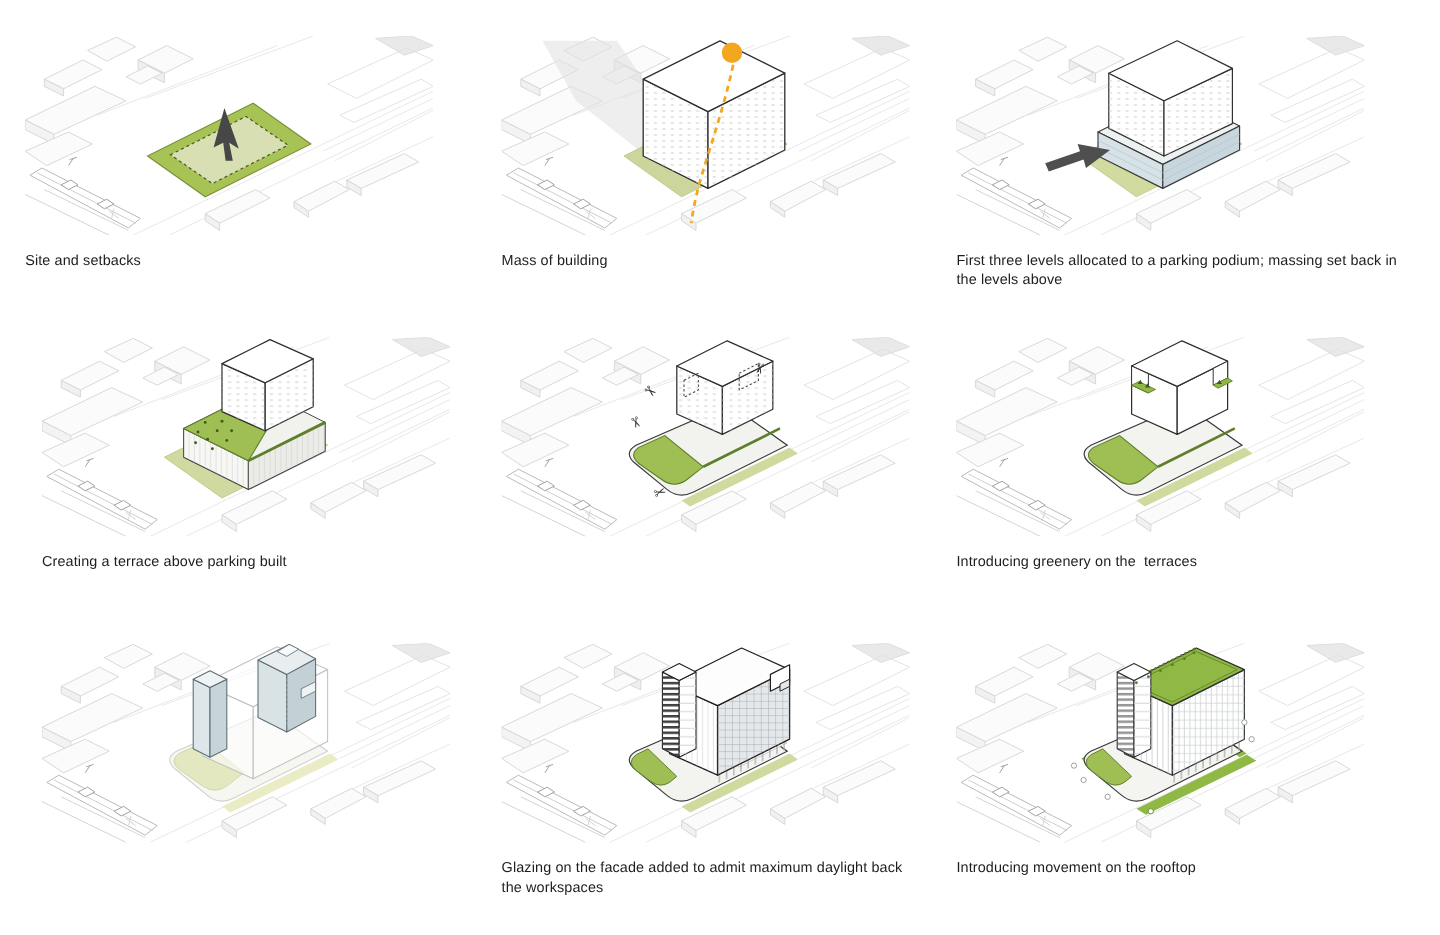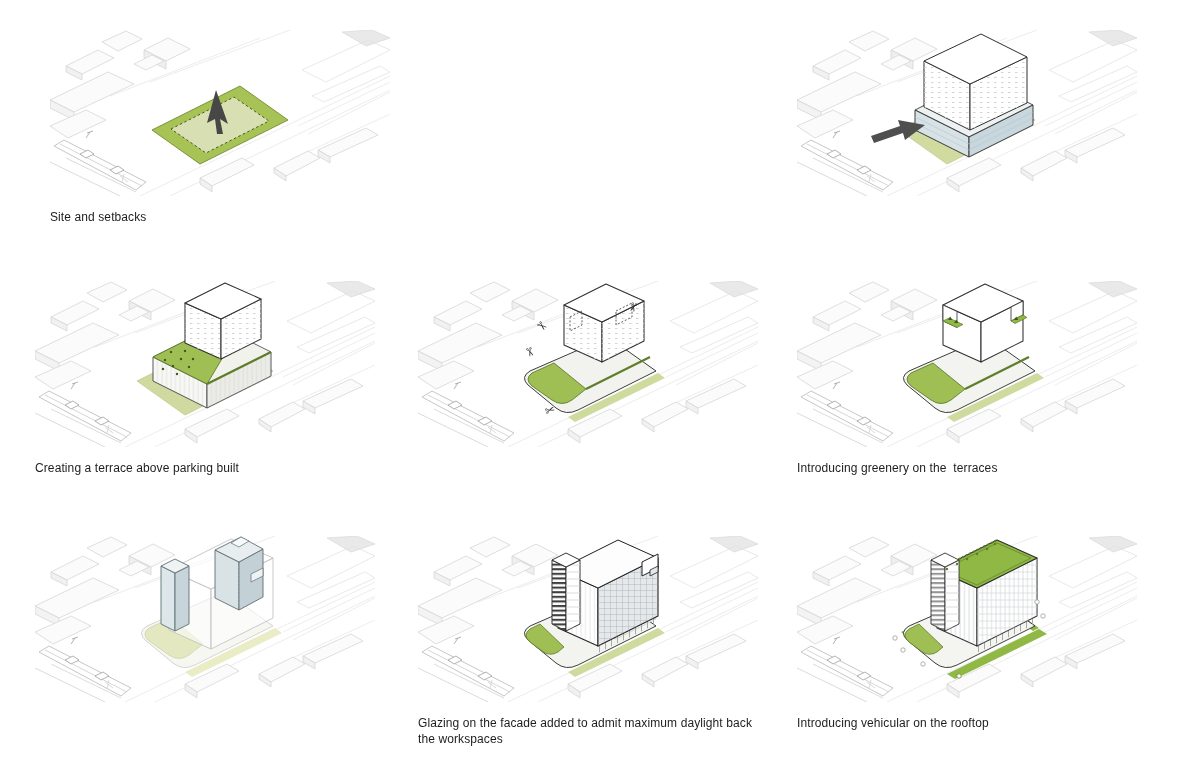--- a/index.html
+++ b/index.html
@@ -75,53 +75,71 @@
         <polygon points="60,140 68,136 74,140 66,144" stroke="#9e9e9e"></polygon>
         <path d="M36,108 L40,102 M37,103 l6,-2" stroke="#9e9e9e" fill="none"></path>
         <path d="M70,146 l8,6 M74,144 l-2,8 M0,132 L70,166 M16,128 L86,162" stroke="#d2d2d2" fill="none"></path>
       </g>
     </symbol>
   </defs>
 </svg>
 
 <div class="board">
 
-  <div class="cell" style="left:50px;top:30px">
+  <div class="cell" style="left:21px;top:30px">
     <svg class="diagram" viewBox="0 0 340 166">
       <use href="#ctx"></use>
       <g>
         <polygon points="102,100 190,56 238,90 150,134" fill="#a8c355" stroke="#7b9339" stroke-width="1"></polygon>
         <polygon points="121,99 184,67 219,91 156,123" fill="#d8dfb2"></polygon>
         <polygon points="121,99 184,67 219,91 156,123" fill="none" stroke="#4a5526" stroke-width="1" stroke-dasharray="2.5,2.5"></polygon>
       </g>
       <path d="M166,60 L178,94 L170,89 L173,104 L167,104 L165,89 L157,93 Z" fill="#474747"></path>
     </svg>
     <p class="cap">Site and setbacks</p>
   </div>
 
+  <div class="cell" style="left:418px;top:30px">
+    <svg class="diagram" viewBox="0 0 340 166">
+      <use href="#ctx"></use>
+      <polygon points="118,98 118,36 96,4 34,4 62,54" fill="#e2e2e2" opacity="0.6"></polygon>
+      <polygon points="102,100 190,56 238,90 150,134" fill="#ccd69c" stroke="#bcc98a" stroke-width="0.8"></polygon>
+      <g stroke="#2f2f2f" stroke-width="1.1" stroke-linejoin="round">
+        <polygon points="118,100 172,127 172,63 118,36" fill="#ffffff"></polygon>
+        <polygon points="118,100 172,127 172,63 118,36" fill="url(#dots)" stroke="none"></polygon>
+        <polygon points="172,127 236,95 236,31 172,63" fill="#ffffff"></polygon>
+        <polygon points="172,127 236,95 236,31 172,63" fill="url(#dots)" stroke="none"></polygon>
+        <polygon points="118,36 182,4 236,31 172,63" fill="#ffffff"></polygon>
+      </g>
+      <circle cx="192" cy="14" r="8.5" fill="#f2a71f"></circle>
+      <path d="M193,24 C186,56 176,86 168,112 C163,128 160,142 158,156" fill="none" stroke="#f2a71f" stroke-width="2.3" stroke-dasharray="5,4"></path>
+    </svg>
+    <p class="cap">Mass of building</p>
+  </div>
 
   <div class="cell w-wide" style="left:797px;top:30px">
     <svg class="diagram" viewBox="0 0 340 166">
       <use href="#ctx"></use>
       <polygon points="102,100 190,56 238,90 150,134" fill="#d2db9f" stroke="#c2cd8b" stroke-width="0.8"></polygon>
       <g stroke="#3a3a3a" stroke-width="1" stroke-linejoin="round">
         <polygon points="118,80 182,48 236,75 172,107" fill="#eef1f2" stroke-width="0.9"></polygon>
         <polygon points="118,100 172,127 172,107 118,80" fill="#d7e2e7"></polygon>
         <polygon points="172,127 236,95 236,75 172,107" fill="#c8d7dd"></polygon>
         <path d="M118,93 L172,120 M118,87 L172,114 M172,120 L236,88 M172,114 L236,82" stroke="#b4c6cd" stroke-width="0.6" fill="none"></path>
       </g>
       <g stroke="#2f2f2f" stroke-width="1" stroke-linejoin="round">
         <polygon points="127,77 173,100 173,54 127,31" fill="#ffffff"></polygon>
         <polygon points="127,77 173,100 173,54 127,31" fill="url(#dots)" stroke="none"></polygon>
         <polygon points="173,100 230,73 230,27 173,54" fill="#ffffff"></polygon>
         <polygon points="173,100 230,73 230,27 173,54" fill="url(#dots)" stroke="none"></polygon>
         <polygon points="127,31 184,4 230,27 173,54" fill="#ffffff"></polygon>
       </g>
       <path d="M74,106 L103,96 L101,90 L128,95 L108,110 L106,103 L77,113 Z" fill="#4f4f4f"></path>
     </svg>
+    <p class="cap">First three levels allocated to a parking podium; massing set back in the levels above</p>
   </div>
 
   <div class="cell" style="left:35px;top:281px">
     <svg class="diagram" viewBox="0 0 340 166">
       <use href="#ctx"></use>
       <polygon points="102,100 190,56 238,90 150,134" fill="#cfd9a0" stroke="#bfcb88" stroke-width="0.8"></polygon>
       <g stroke="#3f3f3f" stroke-width="0.9" stroke-linejoin="round">
         <polygon points="118,76 182,44 236,71 172,103" fill="#f2f2ec" stroke-width="0.8"></polygon>
         <polygon points="118,100 172,127 172,103 118,76" fill="#f7f7f4"></polygon>
         <polygon points="118,100 172,127 172,103 118,76" fill="url(#vmul)" opacity="0.5" stroke="none"></polygon>
@@ -301,16 +319,16 @@
       </g>
       <g fill="#5f7e2b">
         <circle cx="150" cy="33" r="1.2"></circle>
           <circle cx="160" cy="28" r="1.2"></circle>
           <circle cx="170" cy="23" r="1.2"></circle>
         <circle cx="180" cy="18" r="1.2"></circle>
           <circle cx="190" cy="13" r="1.2"></circle>
           <circle cx="198" cy="8" r="1.2"></circle>
       </g>
     </svg>
-    <p class="cap">Introducing vehicular on the rooftop</p>
+    <p class="cap">Introducing movement on the rooftop</p>
   </div>
 
 </div>
 
 </body></html>

